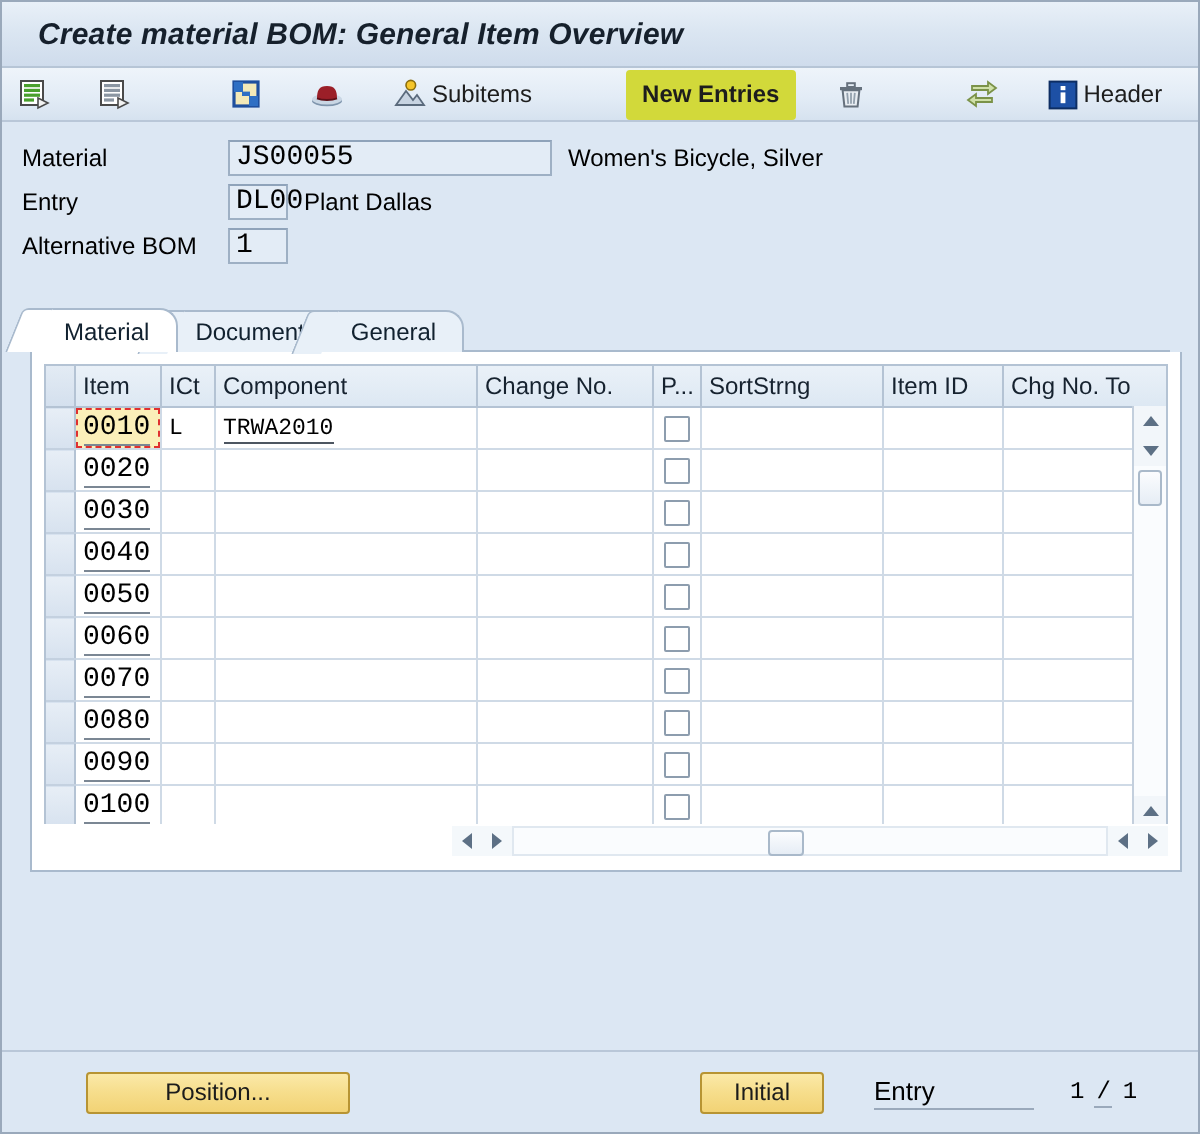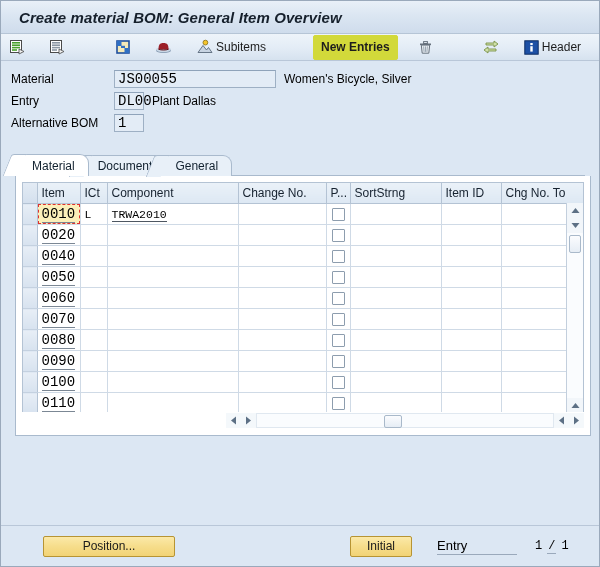--- a/index.html
+++ b/index.html
@@ -557,20 +557,31 @@
               <td class="c-comp"><span>TRWA2010</span></td>
               <td class="shaded"></td>
               <td class="c-pc"><span class="chk"></span></td>
               <td class=""></td>
               <td class=""></td>
               <td class="shaded"></td>
             </tr>
             <tr>
               <td class="selcell"></td>
               <td class="c-item"><span>0020</span></td>
+              <td class="c-ict"></td>
+              <td class="c-comp"></td>
+              <td class="shaded"></td>
+              <td class="c-pc"><span class="chk"></span></td>
+              <td class=""></td>
+              <td class=""></td>
+              <td class="shaded"></td>
+            </tr>
+            <tr>
+              <td class="selcell"></td>
+              <td class="c-item"><span>0030</span></td>
               <td class="c-ict"></td>
               <td class="c-comp"></td>
               <td class="shaded"></td>
               <td class="c-pc"><span class="chk"></span></td>
               <td class=""></td>
               <td class=""></td>
               <td class="shaded"></td>
             </tr>
             <tr>
               <td class="selcell"></td>

